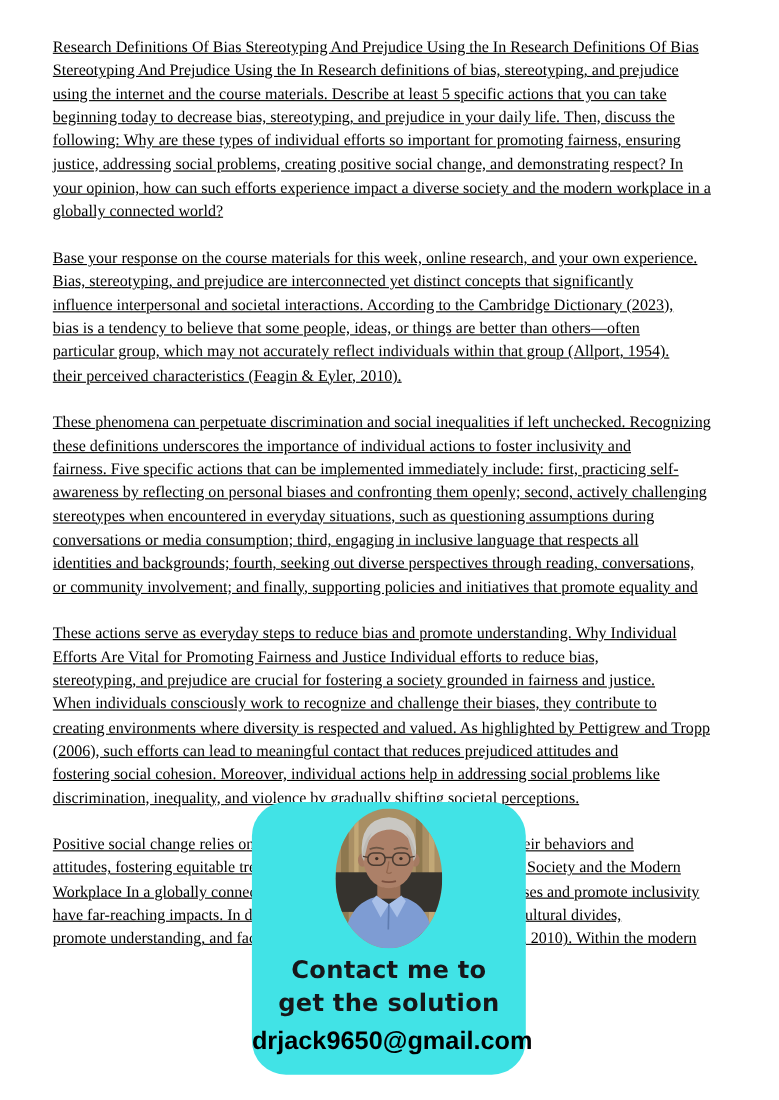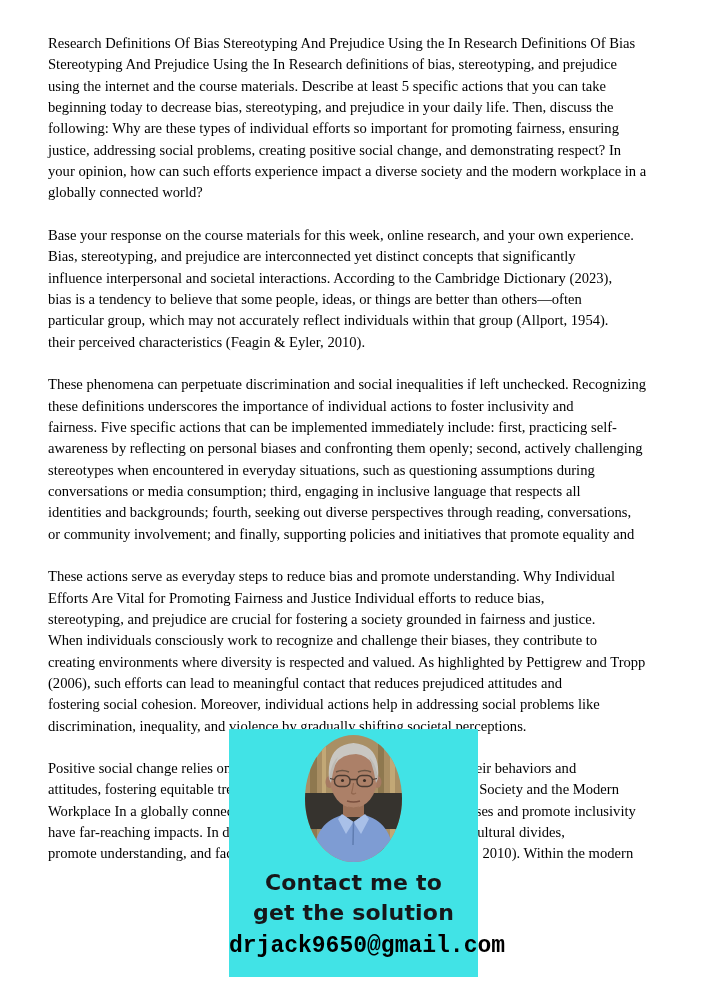--- a/index.html
+++ b/index.html
@@ -15,32 +15,34 @@
     color: var(--text-color, #000000);
   }
 
   .doc {
     position: absolute;
     left: 48px;
     top: 33px;
     width: 616px;
     font-size: 14.6px;
     line-height: 21.33px;
+    text-decoration: underline;
   }
   .para { margin: 0 0 21.33px 0; }
   .line { white-space: pre; }
 
   .overlay {
     position: absolute;
     left: 229px;
     top: 729px;
     width: 249px;
     height: 248px;
     background: var(--overlay-bg, #41e3e6);
     text-align: center;
+    border-radius: 31px;
   }
 
   .photo {
     position: absolute;
     left: 76px;
     top: 6px;
     width: 97px;
     height: 127px;
   }
   .photo svg { display: block; width: 100%; height: 100%; }
@@ -56,21 +58,21 @@
     line-height: 30px;
     color: var(--contact-color, #17171a);
     letter-spacing: 0.2px;
   }
 
   .email {
     position: absolute;
     top: 203px;
     left: 0;
     width: 100%;
-    font-family: Liberation Mono, monospace;
+    font-family: Liberation Sans, sans-serif;
     font-weight: bold;
     font-size: 23px;
     line-height: 28px;
     color: var(--email-color, #000000);
   }
 </style>
 </head>
 <body>
 
 <div class="page">

